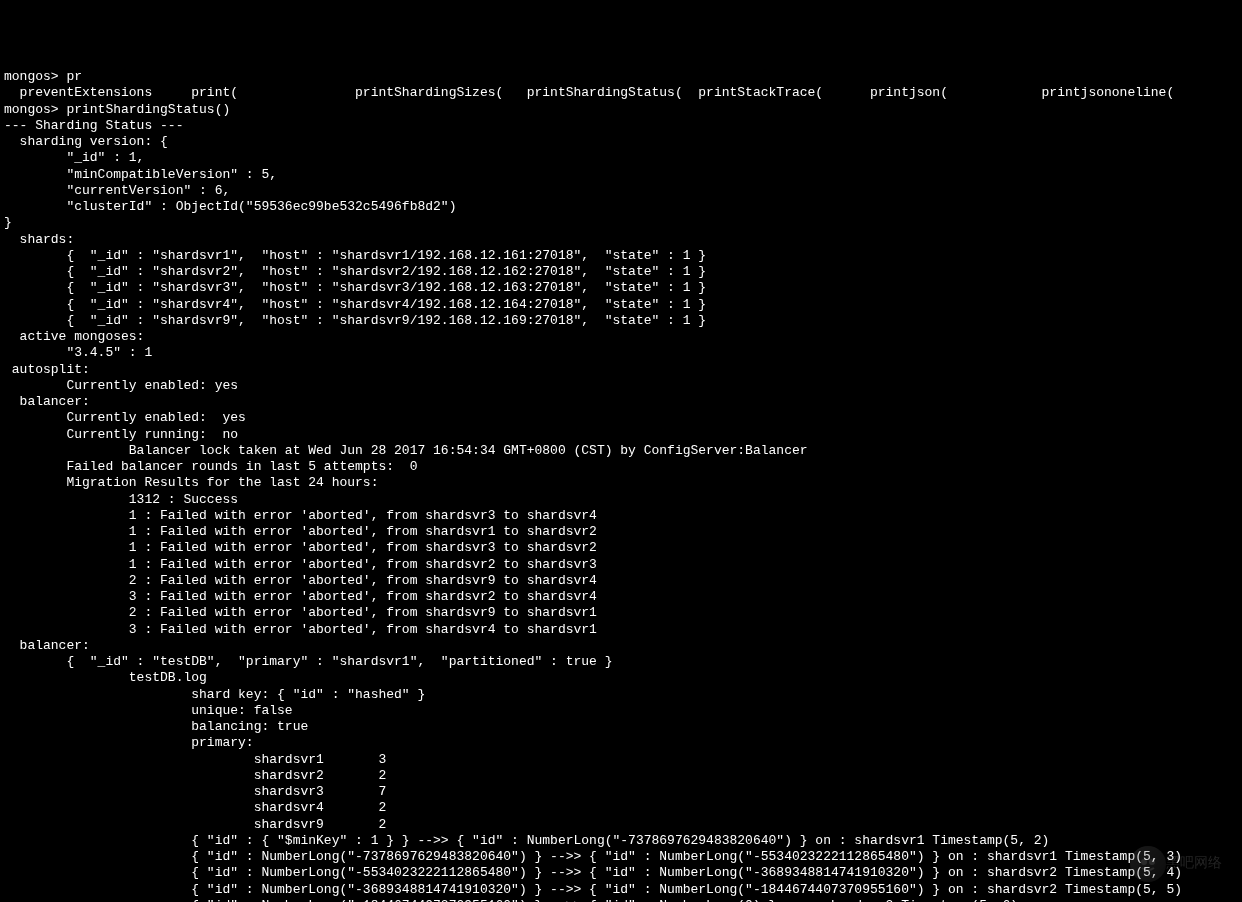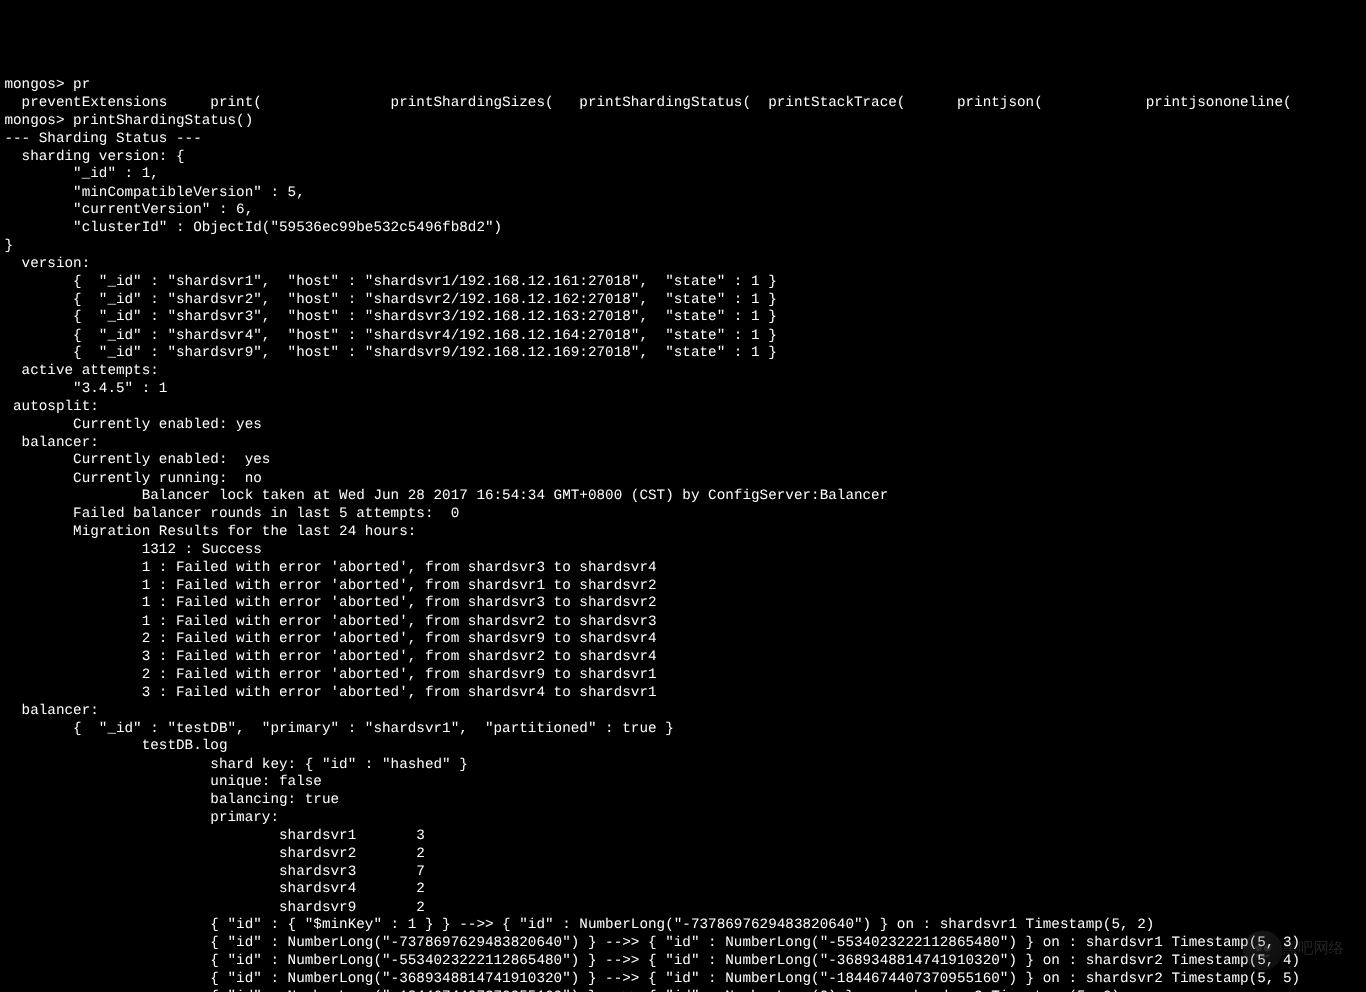--- a/index.html
+++ b/index.html
@@ -46,27 +46,27 @@
 <div class="terminal"><span>mongos&gt; pr</span>
 <span>  preventExtensions     print(               printShardingSizes(   printShardingStatus(  printStackTrace(      printjson(            printjsononeline(</span>
 <span>mongos&gt; printShardingStatus()</span>
 <span>--- Sharding Status ---</span>
 <span>  sharding version: {</span>
 <span>        "_id" : 1,</span>
 <span>        "minCompatibleVersion" : 5,</span>
 <span>        "currentVersion" : 6,</span>
 <span>        "clusterId" : ObjectId("59536ec99be532c5496fb8d2")</span>
 <span>}</span>
-<span>  version:</span>
+<span>  shards:</span>
 <span>        {  "_id" : "shardsvr1",  "host" : "shardsvr1/192.168.12.161:27018",  "state" : 1 }</span>
 <span>        {  "_id" : "shardsvr2",  "host" : "shardsvr2/192.168.12.162:27018",  "state" : 1 }</span>
 <span>        {  "_id" : "shardsvr3",  "host" : "shardsvr3/192.168.12.163:27018",  "state" : 1 }</span>
 <span>        {  "_id" : "shardsvr4",  "host" : "shardsvr4/192.168.12.164:27018",  "state" : 1 }</span>
 <span>        {  "_id" : "shardsvr9",  "host" : "shardsvr9/192.168.12.169:27018",  "state" : 1 }</span>
-<span>  active attempts:</span>
+<span>  active mongoses:</span>
 <span>        "3.4.5" : 1</span>
 <span> autosplit:</span>
 <span>        Currently enabled: yes</span>
 <span>  balancer:</span>
 <span>        Currently enabled:  yes</span>
 <span>        Currently running:  no</span>
 <span>                Balancer lock taken at Wed Jun 28 2017 16:54:34 GMT+0800 (CST) by ConfigServer:Balancer</span>
 <span>        Failed balancer rounds in last 5 attempts:  0</span>
 <span>        Migration Results for the last 24 hours:</span>
 <span>                1312 : Success</span>

